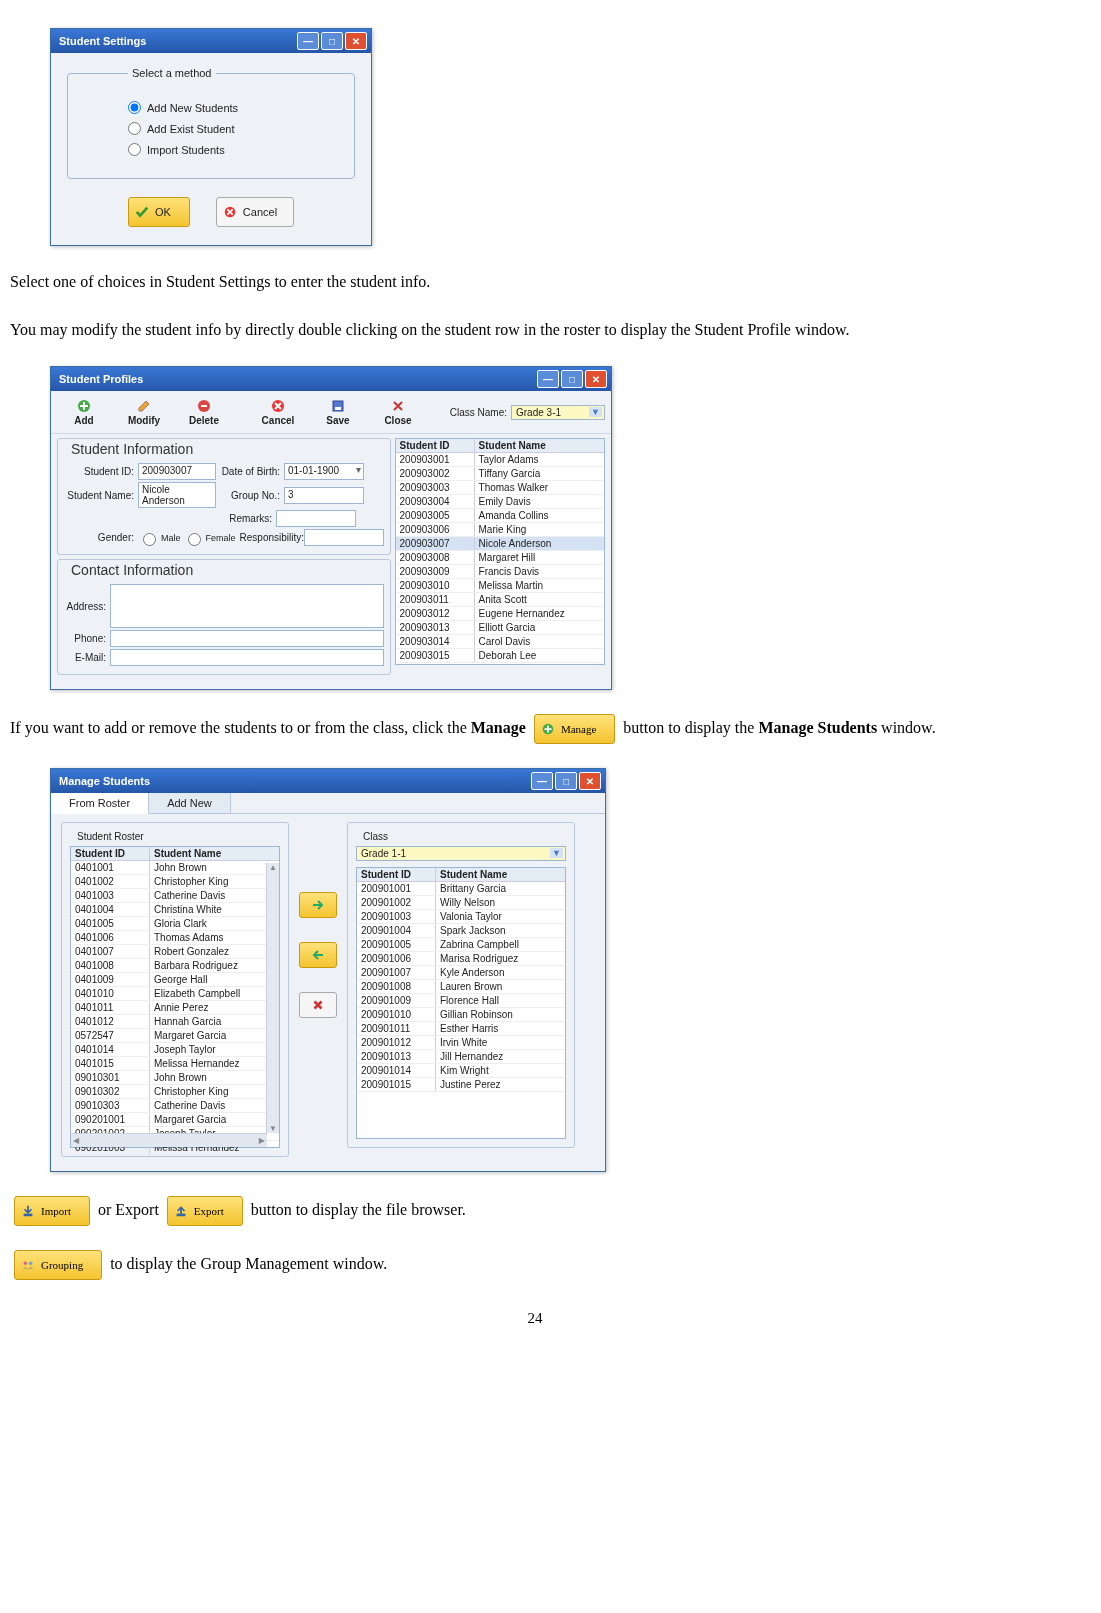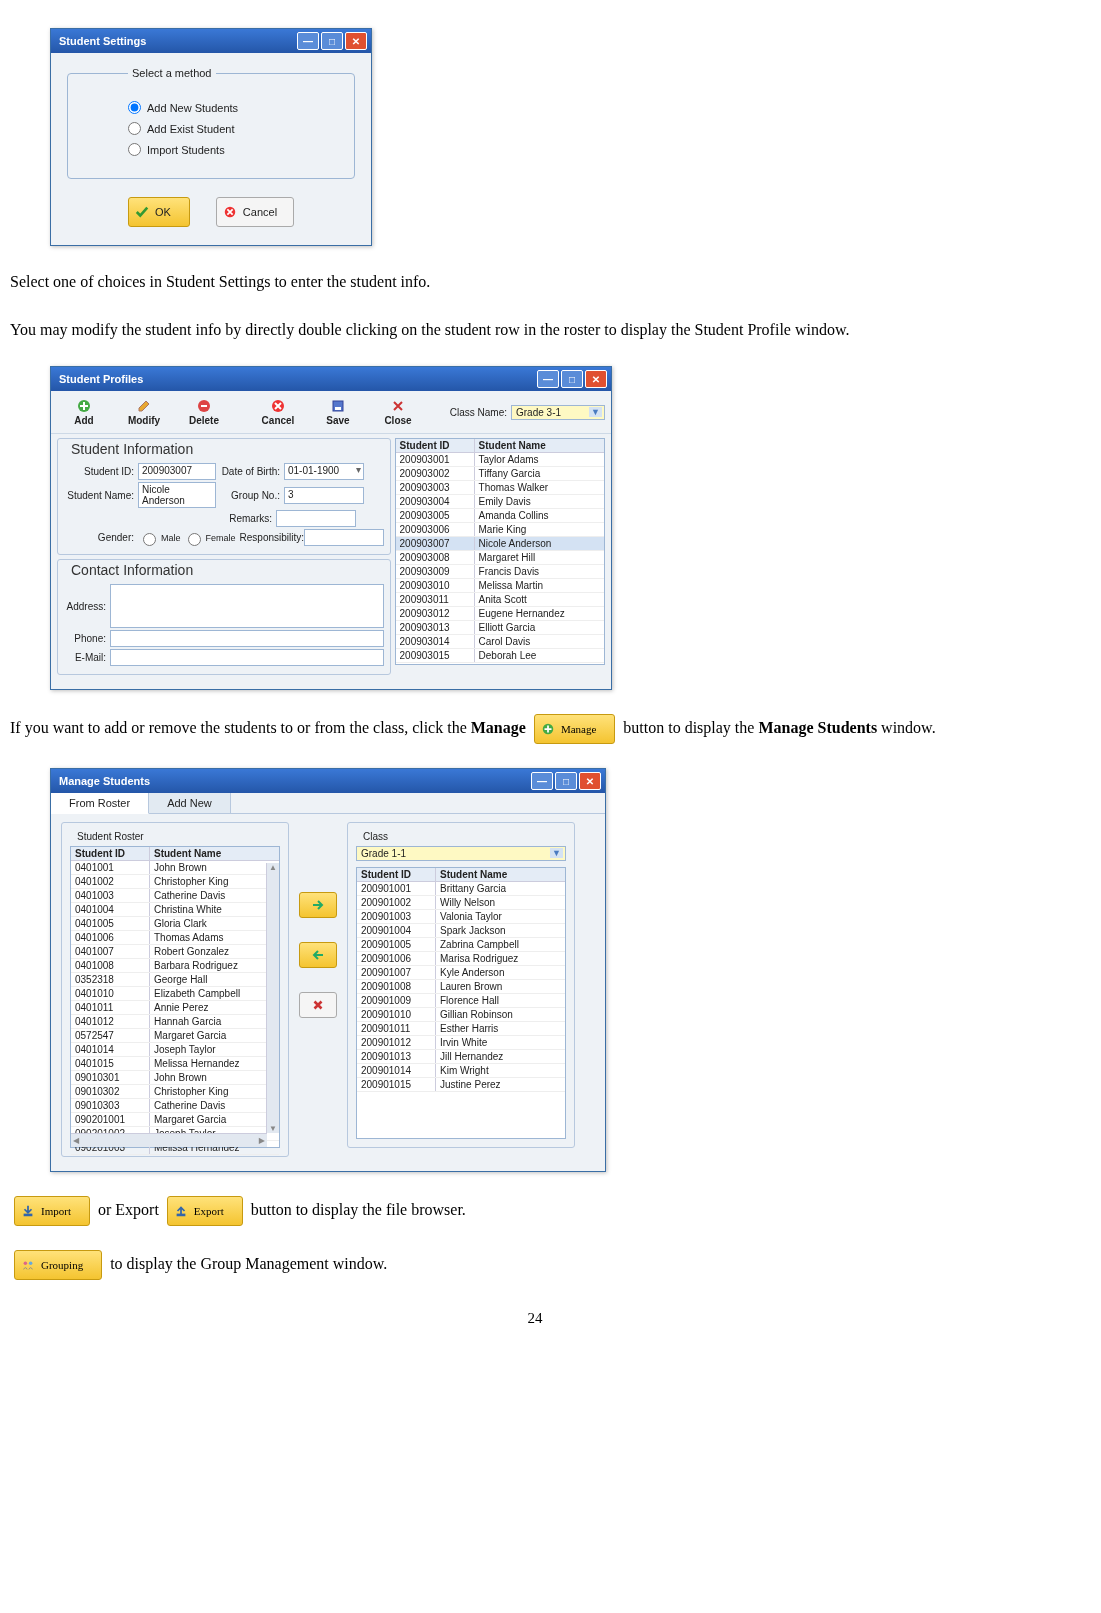--- a/index.html
+++ b/index.html
@@ -478,21 +478,21 @@
             </div>
             <div class="trow">
               <div class="col-id">0401007</div>
               <div class="col-nm">Robert Gonzalez</div>
             </div>
             <div class="trow">
               <div class="col-id">0401008</div>
               <div class="col-nm">Barbara Rodriguez</div>
             </div>
             <div class="trow">
-              <div class="col-id">0352318</div>
+              <div class="col-id">0401009</div>
               <div class="col-nm">George Hall</div>
             </div>
             <div class="trow">
               <div class="col-id">0401010</div>
               <div class="col-nm">Elizabeth Campbell</div>
             </div>
             <div class="trow">
               <div class="col-id">0401011</div>
               <div class="col-nm">Annie Perez</div>
             </div>

